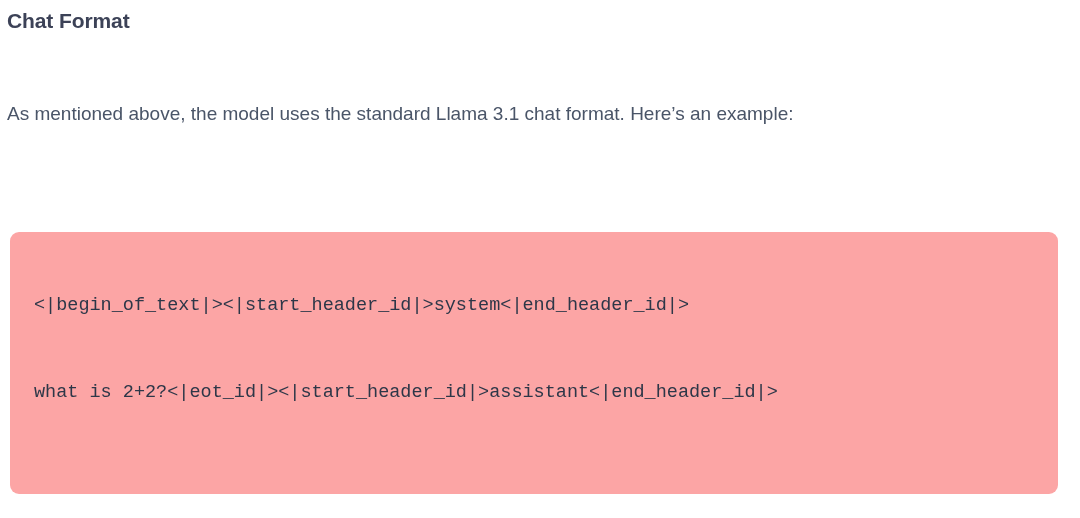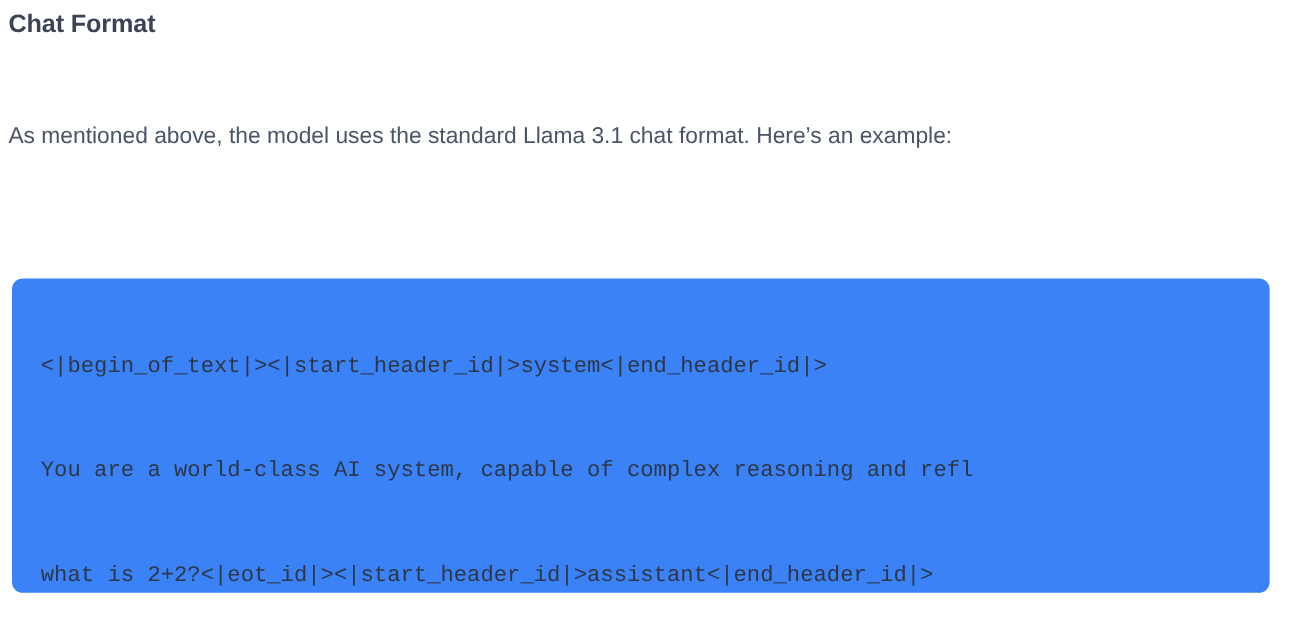--- a/index.html
+++ b/index.html
@@ -49,21 +49,21 @@
     font-weight: 400;
     color: #4a5568;
   }
 
   .code-block {
     position: absolute;
     left: 10px;
     top: 232px;
     width: 1048px;
     height: 262px;
-    background: #3b82f6;
+    background: #fca5a5;
     border-radius: 9px;
     overflow: hidden;
   }
 
   .code-block pre {
     margin: 0;
     padding: 30px 0 0 24px;
     font-family: "Liberation Mono", "DejaVu Sans Mono", monospace;
     font-size: 18.5px;
     line-height: 87px;
@@ -80,16 +80,16 @@
 </head>
 <body>
 
 <div class="doc">
 
   <h2 class="section-heading">Chat Format</h2>
 
   <p class="body-paragraph">As mentioned above, the model uses the standard Llama 3.1 chat format. Here’s an example:</p>
 
   <div class="code-block">
-    <pre><span class="code-line">&lt;|begin_of_text|&gt;&lt;|start_header_id|&gt;system&lt;|end_header_id|&gt;</span><span class="code-line">You are a world-class AI system, capable of complex reasoning and refl</span><span class="code-line">what is 2+2?&lt;|eot_id|&gt;&lt;|start_header_id|&gt;assistant&lt;|end_header_id|&gt;</span></pre>
+    <pre><span class="code-line">&lt;|begin_of_text|&gt;&lt;|start_header_id|&gt;system&lt;|end_header_id|&gt;</span><span class="code-line">what is 2+2?&lt;|eot_id|&gt;&lt;|start_header_id|&gt;assistant&lt;|end_header_id|&gt;</span></pre>
   </div>
 
 </div>
 
 </body></html>

